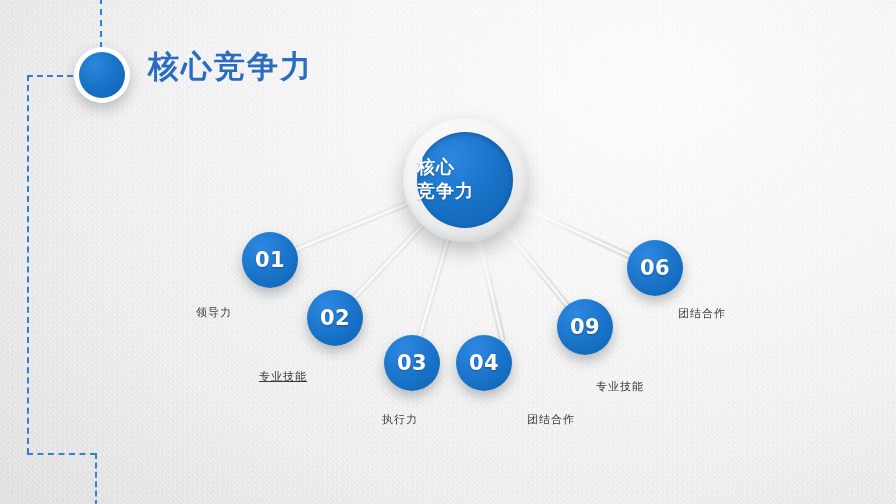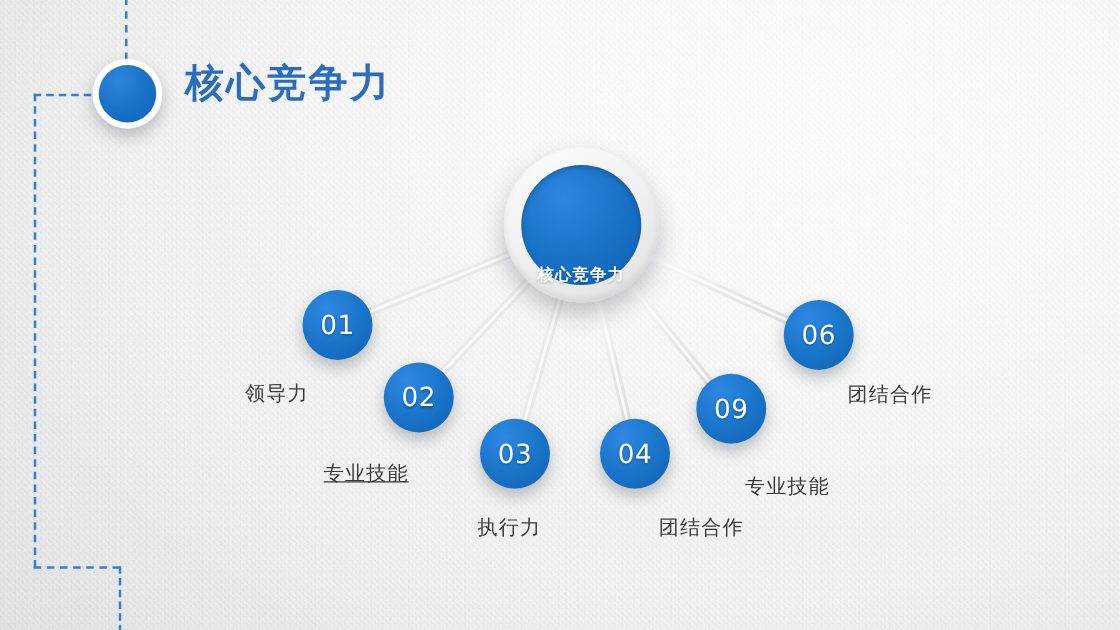--- a/index.html
+++ b/index.html
@@ -111,25 +111,25 @@
   #hub-inner {
     position: absolute;
     left: 14px;
     top: 14px;
     width: 96px;
     height: 96px;
     border-radius: 50%;
     background: radial-gradient(circle at 35% 27%, #2d87e0 0%, #1a74c9 46%, #0e60b2 100%);
     box-shadow: inset 0 2px 5px rgba(0,0,0,.22);
     display: flex;
-    flex-direction: row;
-    align-items: flex-end;
+    flex-direction: column;
+    align-items: flex-start;
     justify-content: center;
     color: #ffffff;
-    font-size: 13px;
+    font-size: 18px;
     font-weight: bold;
     line-height: 1.32;
     letter-spacing: 1px;
     text-shadow: 0 1px 2px rgba(0,0,0,.28);
   }
 
   
   .node {
     position: absolute;
     width: 56px;
@@ -138,28 +138,28 @@
     background: radial-gradient(circle at 34% 26%, #2e88e2 0%, #1a75ca 50%, #0f62b3 100%);
     box-shadow: 0 6px 12px rgba(70,75,85,.34);
     display: flex;
     align-items: center;
     justify-content: center;
     z-index: 5;
   }
   .node span {
     color: #ffffff;
     font-size: 21px;
-    font-weight: normal;
+    font-weight: bold;
     letter-spacing: .5px;
     font-family: "DejaVu Sans", "Liberation Sans", sans-serif;
     text-shadow: 0 1px 2px rgba(0,0,0,.3);
   }
   .node-label {
     position: absolute;
-    font-size: 16px;
+    font-size: 11px;
     color: #3a3a3a;
     white-space: nowrap;
     z-index: 5;
     letter-spacing: 1px;
     text-align: right;
   }
 </style>
 </head>
 <body>
 
@@ -217,21 +217,21 @@
         </div>
         <div class="node-label" style="left: 196px; top: 305px;">领导力</div>
         <div class="node" style="left: 307px; top: 290px;">
           <span>02</span>
         </div>
         <div class="node-label" style="left: 259px; top: 369px; text-decoration: underline;">专业技能</div>
         <div class="node" style="left: 384px; top: 335px;">
           <span>03</span>
         </div>
         <div class="node-label" style="left: 382px; top: 412px;">执行力</div>
-        <div class="node" style="left: 480px; top: 335px; align-items: center;">
+        <div class="node" style="left: 456px; top: 335px; align-items: center;">
           <span>04</span>
         </div>
         <div class="node-label" style="left: 479px; top: 412px; margin-left: 48px;">团结合作</div>
         <div class="node" style="left: 557px; top: 299px;">
           <span>09</span>
         </div>
         <div class="node-label" style="left: 596px; top: 379px;">专业技能</div>
         <div class="node" style="left: 627px; top: 240px;">
           <span>06</span>
         </div>

